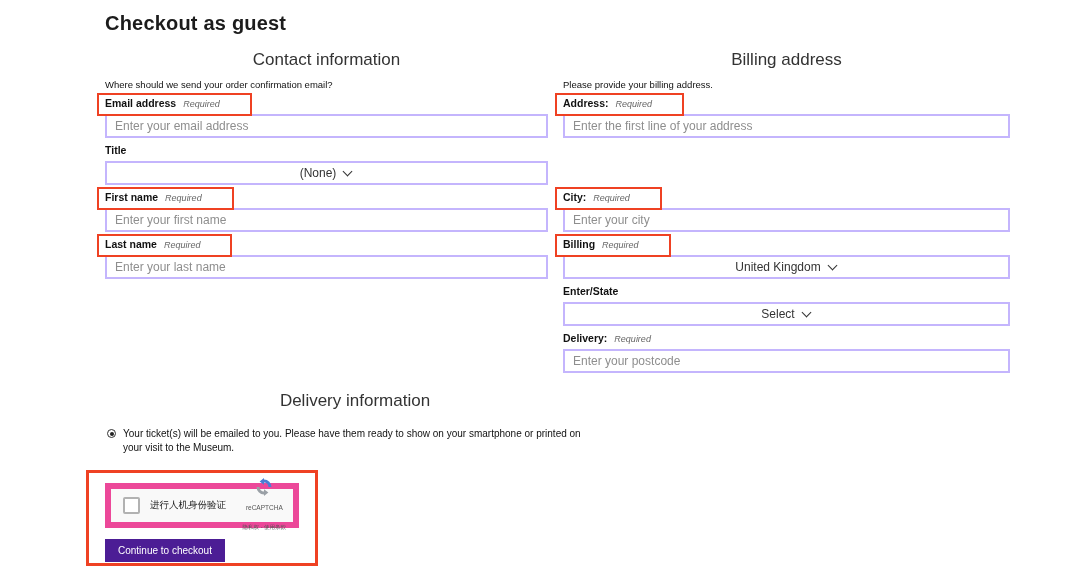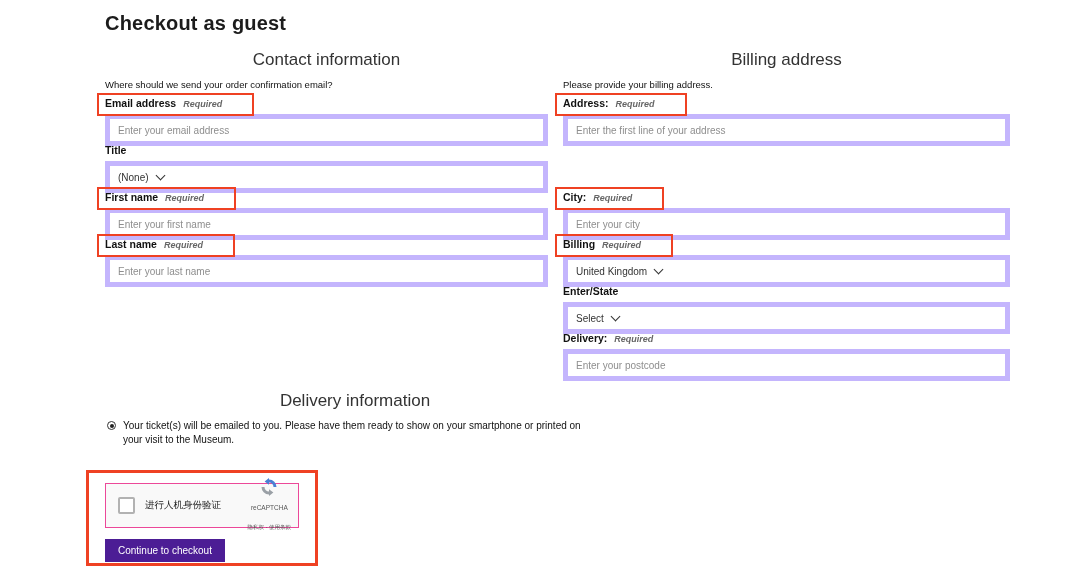--- a/index.html
+++ b/index.html
@@ -13,41 +13,41 @@
   .col-right { left:563px; width:447px; }
 
   .section-heading { font-size:17px; font-weight:400; color:#333; line-height:20px;text-align:center; }
   .subtext { margin-top:9px; font-size:9.5px; color:#111; }
 
   .groups { position:absolute; top:47px; left:0; right:0; }
   .group { height:47px; }
 
   .lbl { height:15px; font-size:10.5px; line-height:13px; white-space:nowrap; }
   .lbl-text { font-weight:700; color:#111; }
-  .req { font-style:italic; font-weight:700; color:#666; font-size:9px; margin-left:7px; }
+  .req { font-style:italic; font-weight:400; color:#666; font-size:9px; margin-left:7px; }
 
   .redbox { display:inline-block; border:2px solid #ef4123; padding:2px 30px 3px 6px; margin:-4px 0 0 -8px; background:transparent; }
 
   .field, .selectbox {
-    display:block; width:100%; height:32px; margin-top:2px;
-    border:5px solid #c4b5fd; background:#fff; font-size:10px; color:#333;
+    display:block; width:100%; height:24px; margin-top:2px;
+    border:2px solid #c4b5fd; background:#fff; font-size:12px; color:#333;
     padding:0 8px; font-family:"Liberation Sans", sans-serif;
   }
   .field::placeholder { color:#8e8e8e; opacity:1; }
-  .selectbox { display:flex; align-items:center; justify-content:flex-start; cursor:default;gap:8px; }
+  .selectbox { display:flex; align-items:center; justify-content:center; cursor:default;gap:8px; }
   .chev { width:7px; height:7px; border-right:1.4px solid #333; border-bottom:1.4px solid #333; transform:rotate(45deg); margin:-3px 2px 0 0; }
 
   .delivery { position:absolute; left:105px; top:391px; width:500px; }
-  .radio-row { display:flex; margin-top:8px; width:488px; font-size:10px; line-height:1.4; color:#111; }
+  .radio-row { display:flex; margin-top:16px; width:488px; font-size:10px; line-height:1.4; color:#111; }
   .radio { flex:0 0 auto; width:9px; height:9px; border:1px solid #333; border-radius:50%; margin:2px 7px 0 2px; position:relative; }
   .radio::after { content:""; position:absolute; inset:1.5px; background:#222; border-radius:50%; }
 
   .annotation-big { position:absolute; left:86px; top:470px; width:232px; height:96px; border:3px solid #ef4123; }
 
-  .captcha { position:absolute; left:105px; top:483px; width:194px; height:45px; background:#f9f9f9; border:1px solid #ec4899; display:flex; align-items:center; }
+  .captcha { position:absolute; left:105px; top:483px; width:194px; height:45px; background:#f9f9f9; border:6px solid #ec4899; display:flex; align-items:center; }
   .captcha-check { width:17px; height:17px; background:#fff; border:2px solid #b2b2b2; border-radius:2px; margin-left:12px; flex:0 0 auto; }
   .captcha-label { font-size:9.5px; color:#1a1a1a; margin-left:10px; white-space:nowrap; }
   .captcha-brand { margin-left:auto; margin-right:7px; text-align:center; line-height:1.15; }
   .captcha-brand .brand-name { font-size:6.5px; color:#555; }
   .captcha-brand .brand-links { font-size:5.5px; color:#555; }
 
   .continue-btn { position:absolute; left:105px; top:539px; height:23px; background:#4c1d95; color:#fff; border:none; font-size:10px; padding:0 13px; font-family:"Liberation Sans", sans-serif; cursor:pointer; }
 </style>
 </head>
 <body>

